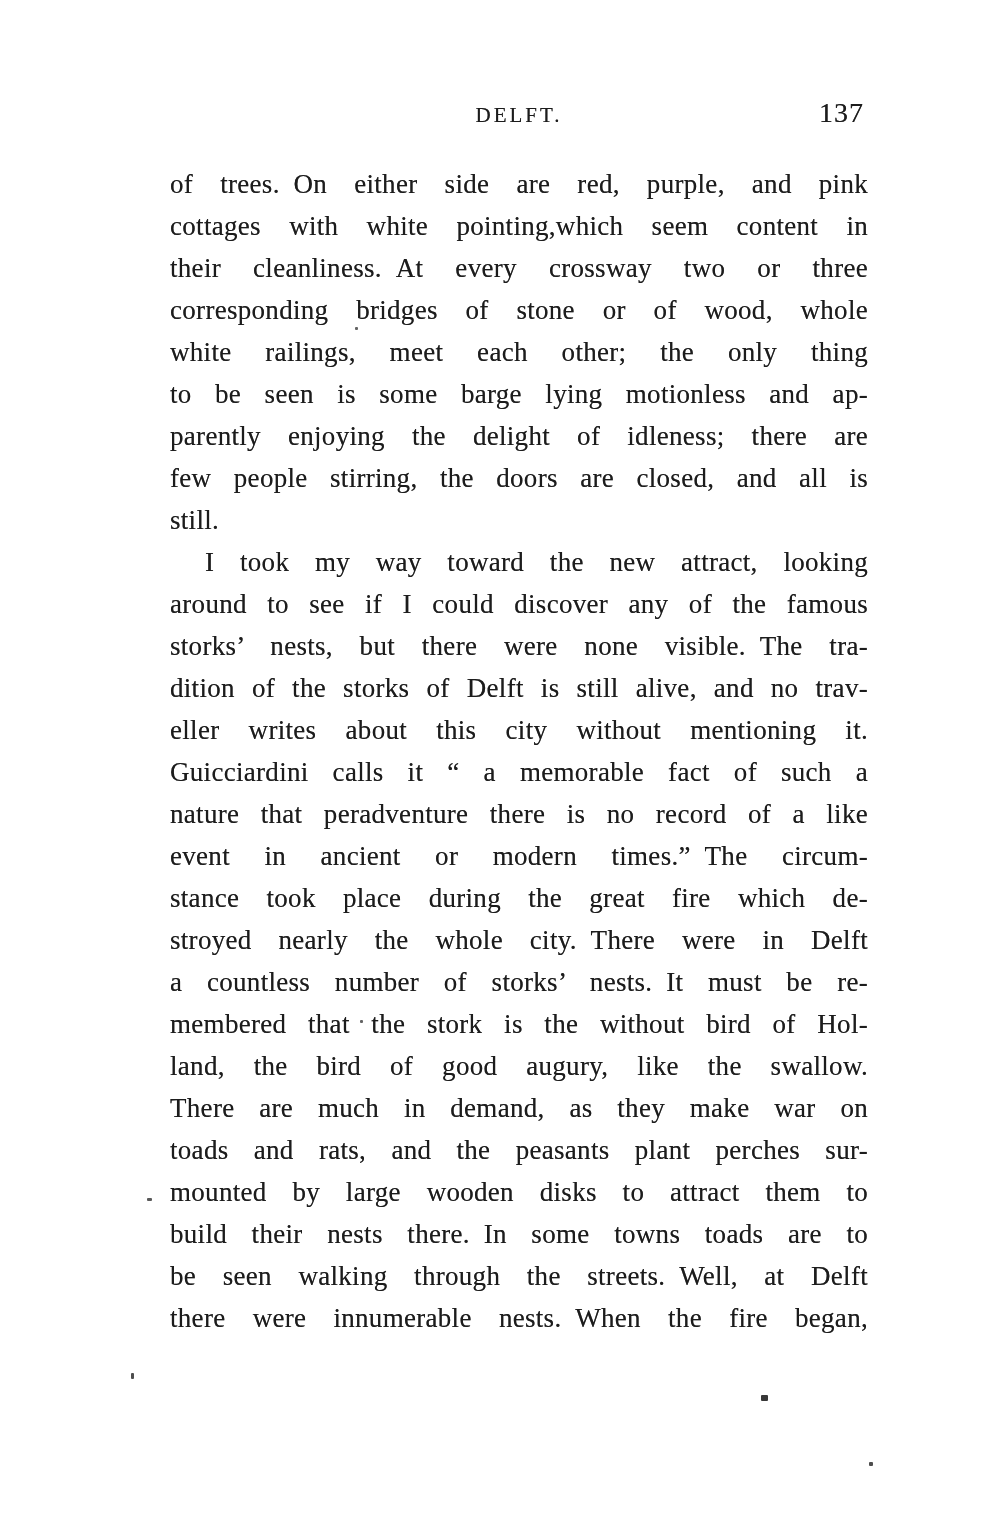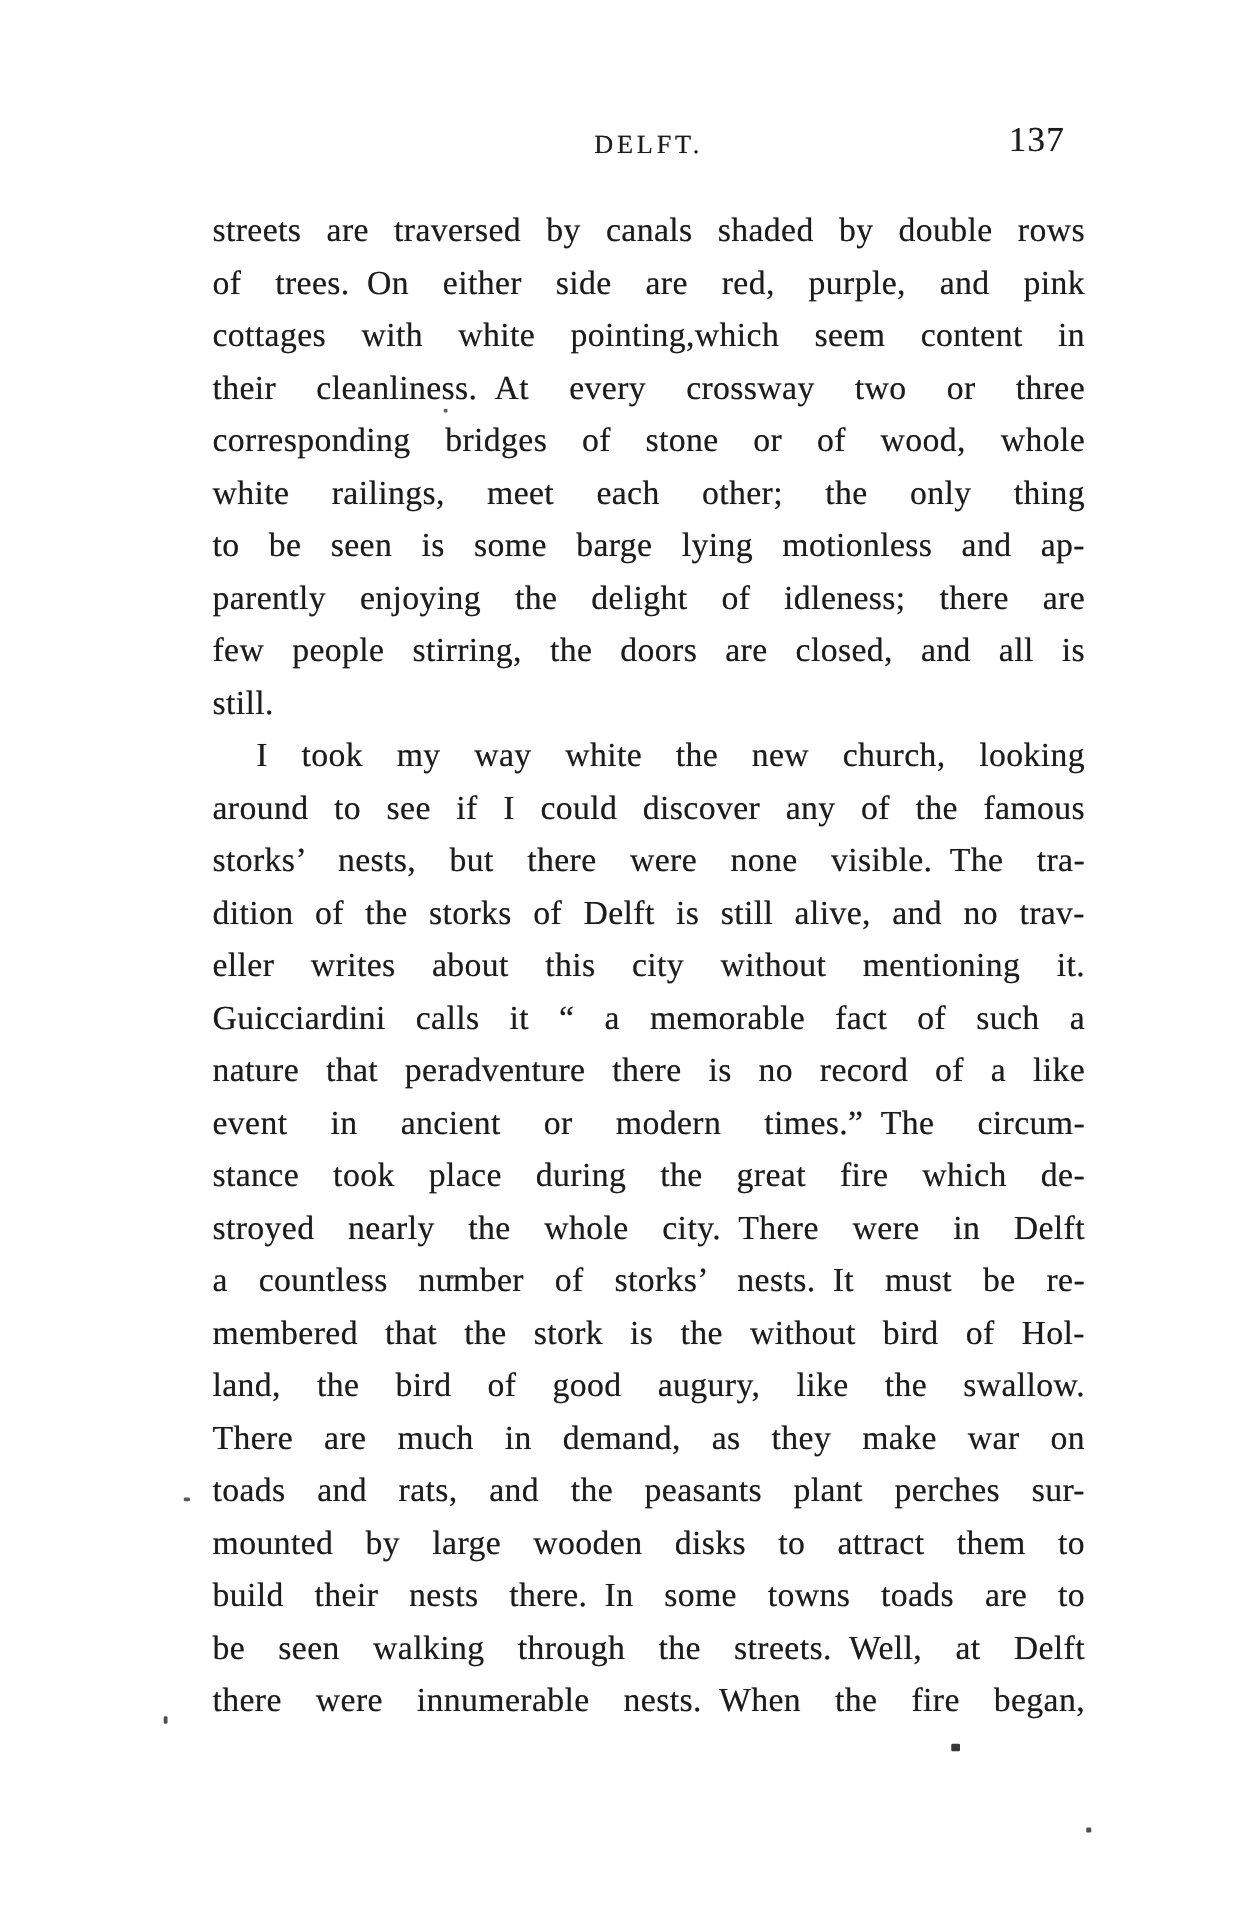--- a/index.html
+++ b/index.html
@@ -27,21 +27,21 @@
     line-height: 30px;
   }
   .running-title {
     text-align: center;
     font-size: 21px;
     letter-spacing: 3px;
     text-shadow: 0 0 0.6px rgba(0,0,0,0.6);
   }
   .page-number {
     position: absolute;
-    right: 16px;
+    right: 4px;
     top: -2px;
     font-size: 28px;
     letter-spacing: 1px;
     text-shadow: 0 0 0.6px rgba(0,0,0,0.6);
   }
   .text-block {
     margin-top: 33px;
   }
   .paragraph {
     margin: 0;
@@ -70,33 +70,32 @@
 </head>
 <body>
 
 <div class="page">
   <div class="header-row">
     <div class="running-title">DELFT.</div>
     <div class="page-number">137</div>
   </div>
   <div class="text-block" id="text-block">
       <div class="paragraph">
-        <div class="line">streets are traversed by canals shaded by double rows</div>
         <div class="line">of trees. On either side are red, purple, and pink</div>
         <div class="line">cottages with white pointing,which seem content in</div>
         <div class="line">their cleanliness. At every crossway two or three</div>
         <div class="line">corresponding bridges of stone or of wood, whole</div>
         <div class="line">white railings, meet each other; the only thing</div>
         <div class="line">to be seen is some barge lying motionless and ap-</div>
         <div class="line">parently enjoying the delight of idleness; there are</div>
         <div class="line">few people stirring, the doors are closed, and all is</div>
         <div class="line last-left">still.</div>
       </div>
       <div class="paragraph">
-        <div class="line indent">I took my way white the new church, looking</div>
+        <div class="line indent">I took my way toward the new attract, looking</div>
         <div class="line">around to see if I could discover any of the famous</div>
         <div class="line">storks’ nests, but there were none visible. The tra-</div>
         <div class="line">dition of the storks of Delft is still alive, and no trav-</div>
         <div class="line">eller writes about this city without mentioning it.</div>
         <div class="line">Guicciardini calls it “ a memorable fact of such a</div>
         <div class="line">nature that peradventure there is no record of a like</div>
         <div class="line">event in ancient or modern times.” The circum-</div>
         <div class="line">stance took place during the great fire which de-</div>
         <div class="line">stroyed nearly the whole city. There were in Delft</div>
         <div class="line">a countless number of storks’ nests. It must be re-</div>

